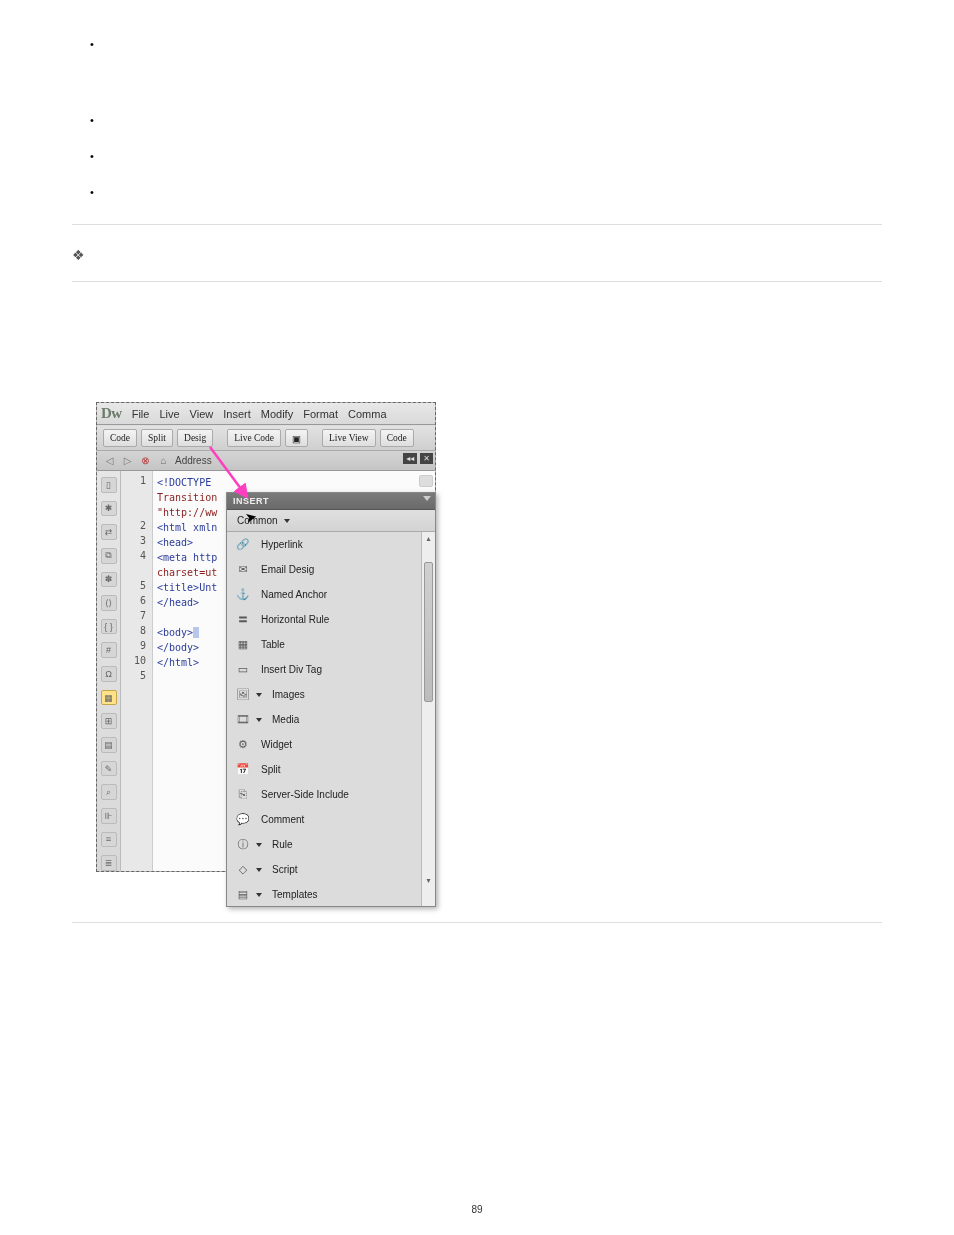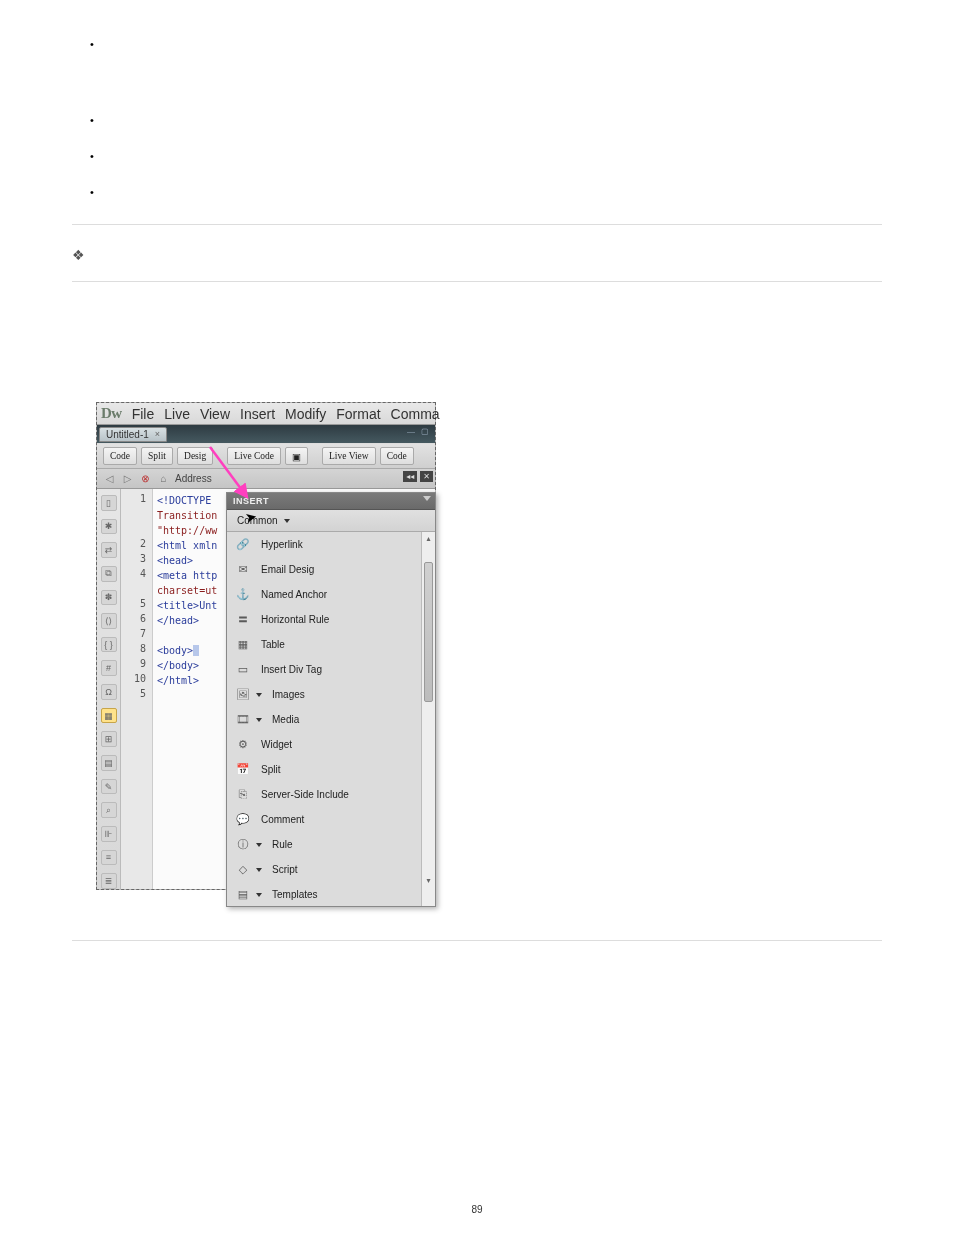--- a/index.html
+++ b/index.html
@@ -70,21 +70,21 @@
     gap: 10px;
     border-bottom: 1px solid #999;
   }
   .app-logo {
     font-family: Georgia, 'Times New Roman', serif;
     font-size: 15px;
     color: #6b7c6b;
     font-weight: bold;
     letter-spacing: -0.5px;
   }
-  .menubar-item { font-size: 14px; color: #333; }
+  .menubar-item { font-size: 11px; color: #333; }
 
   .tabbar {
     height: 18px;
     background: linear-gradient(#2e3b42, #455960);
     display: flex;
     align-items: center;
     padding-left: 2px;
     position: relative;
   }
   .tab {
@@ -344,30 +344,20 @@
       <span class="app-logo">Dw</span>
       <span class="menubar-item">File</span>
       <span class="menubar-item">Live</span>
       <span class="menubar-item">View</span>
       <span class="menubar-item">Insert</span>
       <span class="menubar-item">Modify</span>
       <span class="menubar-item">Format</span>
       <span class="menubar-item">Comma</span>
     </div>
 
-    <div class="tabbar">
-      <div class="tab">
-        <span>Untitled-1</span>
-        <span class="close-x">×</span>
-      </div>
-      <div class="tabbar-right">
-        <span>—</span>
-        <span>▢</span>
-      </div>
-    </div>
 
     <div class="toolbar">
       <span class="tool-btn">Code</span>
       <span class="tool-btn">Split</span>
       <span class="tool-btn">Desig</span>
       <span class="tool-gap"></span>
       <span class="tool-btn">Live Code</span>
       <span class="tool-btn">▣</span>
       <span class="tool-gap"></span>
       <span class="tool-btn">Live View</span>

